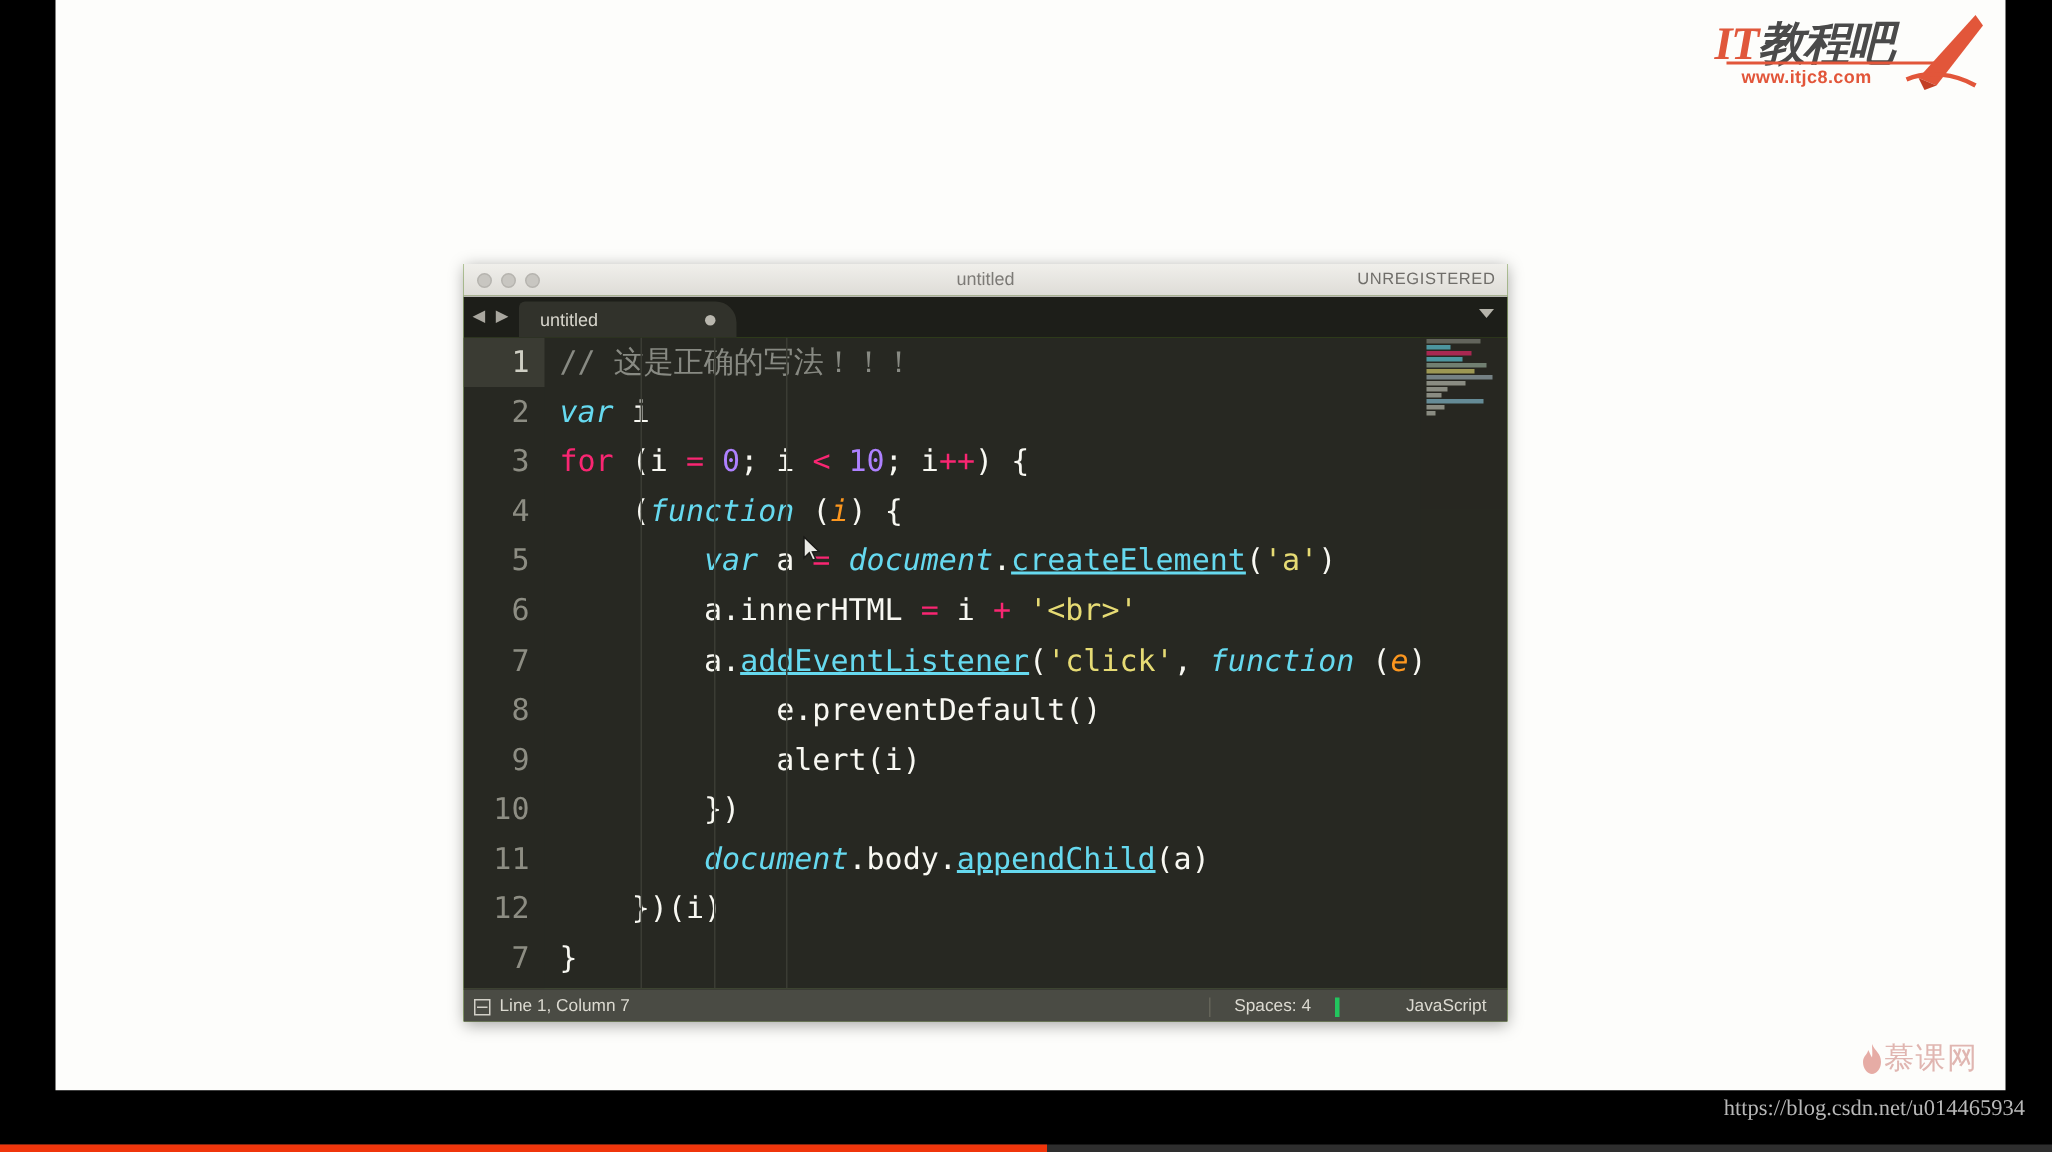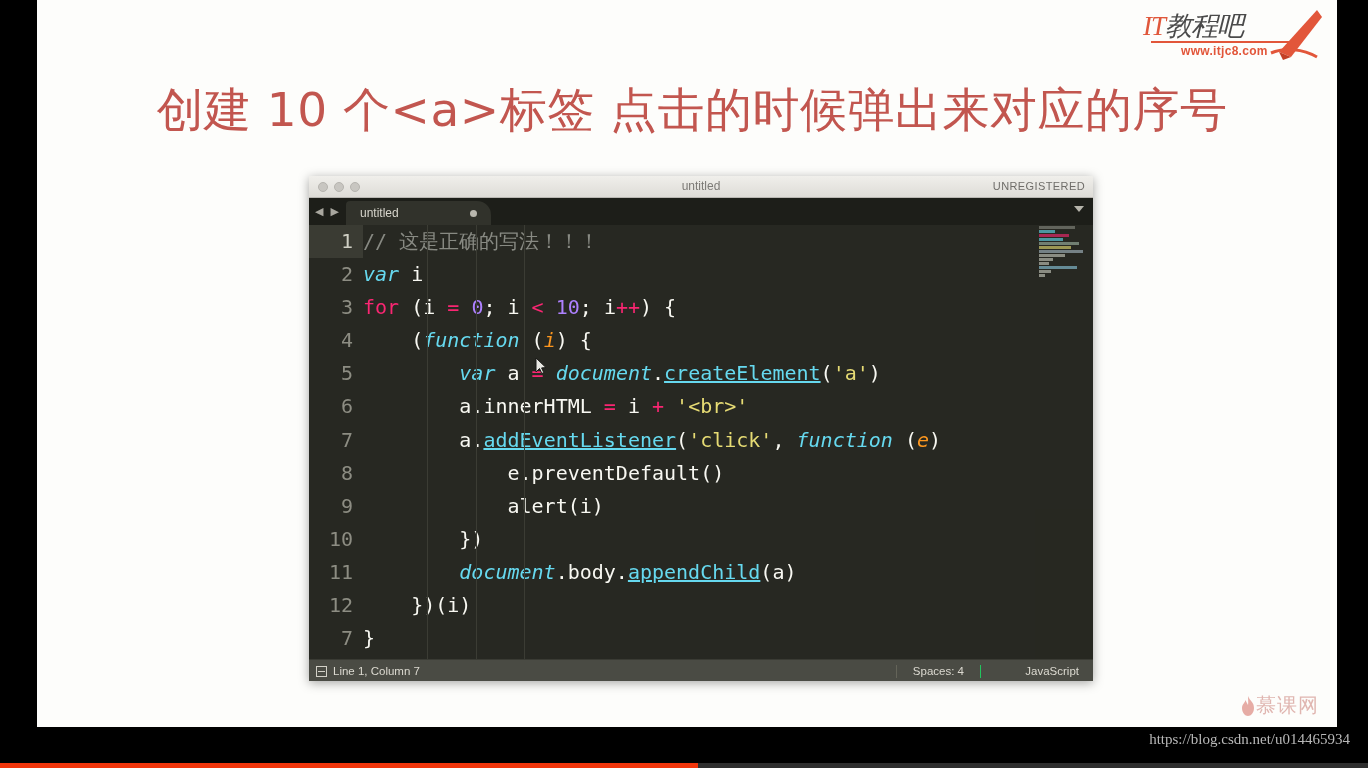--- a/index.html
+++ b/index.html
@@ -38,43 +38,42 @@
     top: 6px;
     width: 190px;
     height: 60px;
     pointer-events: none;
   }
   #brand .logo-cn {
     position: absolute;
     left: 8px;
     top: 2px;
     font-family: "Liberation Serif", serif;
-    font-size: 27px;
-    font-weight: normal;
+    font-size: 31px;
+    font-weight: bold;
     font-style: italic;
     letter-spacing: -1px;
     color: #3a3a3a;
     white-space: nowrap;
   }
   #brand .logo-it {
     color: #e0573b;
   }
   #brand .logo-word {
     color: #4a4a4a;
   }
   #brand .logo-url {
     position: absolute;
     left: 26px;
     top: 38px;
     font-size: 12px;
     font-weight: bold;
     color: #e2563a;
     letter-spacing: 0.3px;
     white-space: nowrap;
-    margin-left: 20px;
   }
   #brand .logo-rule {
     position: absolute;
     left: 16px;
     top: 35px;
     width: 140px;
     height: 2px;
     background: #e2563a;
   }
   #brand .logo-pen {
@@ -98,21 +97,21 @@
     line-height: 56px;
     white-space: nowrap;
     letter-spacing: 0.5px;
   }
 
   
   #editor {
     position: absolute;
     left: 272px;
     top: 176px;
-    width: 784px;
+    width: 696px;
     height: 505px;
     background: #4d7c0f;
     box-shadow: 0 2px 10px rgba(0,0,0,0.35);
     overflow: hidden;
   }
 
   
   #titlebar {
     position: relative;
     height: 21px;
@@ -235,20 +234,21 @@
     right: 0;
     height: 100%;
     font-family: "DejaVu Sans Mono", monospace;
     font-size: 20px;
   }
   #code .cl {
     height: 33.1px;
     line-height: 33.1px;
     white-space: pre;
     color: #f8f8f2;
+    padding-left: 10px;
   }
   .t-com  { color: #888a83; }
   .t-kw   { color: #f92672; }
   .t-kw2  { color: #66d9ef; font-style: italic; }
   .t-num  { color: #ae81ff; }
   .t-str  { color: #e6db74; }
   .t-fn   { color: #66d9ef; text-decoration: underline; }
   .t-param{ color: #fd971f; font-style: italic; }
   .t-op   { color: #f92672; }
   .t-pl   { color: #f8f8f2; }
@@ -336,21 +336,21 @@
     top: 4px;
     width: 7px;
     height: 1px;
     background: #d2d0c7;
   }
   #status-spaces {
     position: absolute;
     right: 112px;
     top: 5px;
     border-left: 1px solid #646459;
-    border-right: 1px solid #22c55e;
+    border-right: 3px solid #22c55e;
     padding: 0 16px;
     height: 13px;
     line-height: 13px;
   }
   #status-syntax {
     position: absolute;
     right: 14px;
     top: 5px;
   }
 
@@ -420,21 +420,20 @@
       <div class="logo-cn"><span class="logo-it">IT</span><span class="logo-word">教程吧</span></div>
       <div class="logo-rule"></div>
       <div class="logo-url">www.itjc8.com</div>
       <svg class="logo-pen" viewBox="0 0 58 54">
         <path d="M50 3 L12 45 L24 50 L55 10 Z" fill="#e2563a"></path>
         <path d="M12 45 L24 50 L16 53 Z" fill="#c23f26"></path>
         <path d="M4 46 C18 40, 36 42, 50 50" stroke="#e2563a" stroke-width="3" fill="none"></path>
       </svg>
     </div>
 
-    <div id="title">创建 10 个&lt;a&gt;标签 点击的时候弹出来对应的序号</div>
 
     <div id="editor">
 
       <div id="titlebar">
         <div class="traffic t1"></div>
         <div class="traffic t2"></div>
         <div class="traffic t3"></div>
         <div id="win-title">untitled</div>
         <div id="unregistered">UNREGISTERED</div>
       </div>

